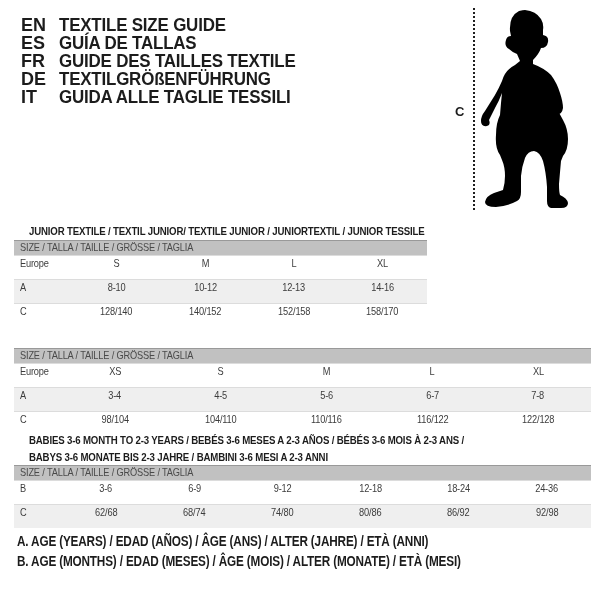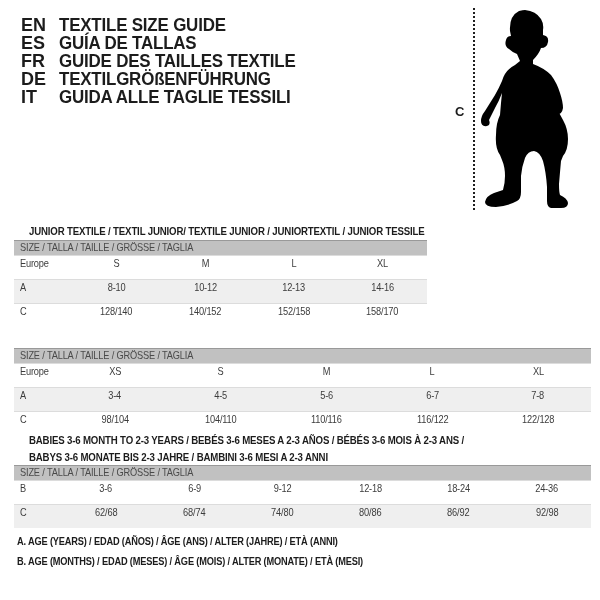--- a/index.html
+++ b/index.html
@@ -34,21 +34,21 @@
   .trow.shaded{background:#efefef;}
   .trow + .trow, .thead + .trow{box-shadow:inset 0 1px 0 #dcdcdc;}
   .tlabel{text-align:left;padding-left:6px;}
   .tcell{text-align:center;}
   .tcell .cond{transform-origin:50% 50%;}
   .t1{width:413px;} .t1 .trow{grid-template-columns:58px repeat(4,1fr);}
   .t2{width:577px;} .t2 .trow{grid-template-columns:48px repeat(5,1fr);}
   .t3{width:577px;} .t3 .trow{grid-template-columns:48px repeat(6,1fr);}
 
   
-  .legend{position:absolute;left:17px;top:531px;font-weight:bold;font-size:11px;line-height:20px;color:#1c1c1c;}
+  .legend{position:absolute;left:17px;top:531px;font-weight:bold;font-size:14px;line-height:20px;color:#1c1c1c;}
 </style>
 </head>
 <body>
 
 <div class="page">
 
   <div class="langs">
     <div class="lang-row">
       <span>EN</span>
       <span><span class="condw">TEXTILE SIZE GUIDE</span></span>

